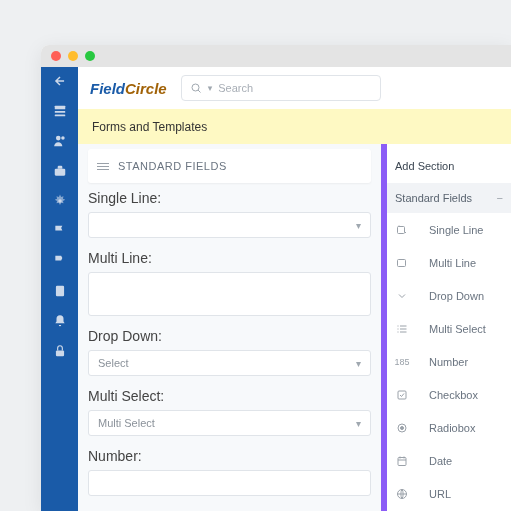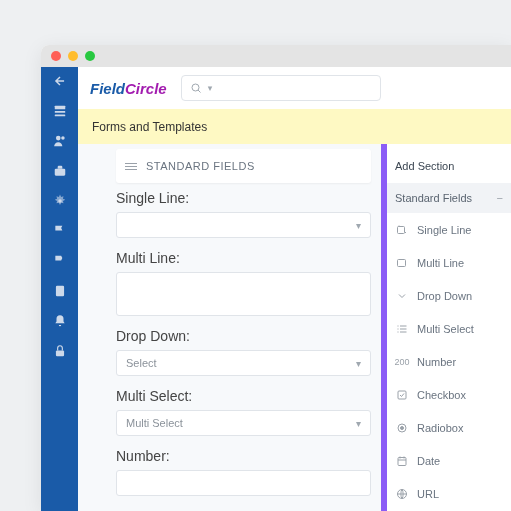--- a/index.html
+++ b/index.html
@@ -10,43 +10,43 @@
 .t-red { background:#ff5f57; }
 .t-yellow { background:#ffbd2e; }
 .t-green { background:#28c840; }
 .app-body { display:flex; height:calc(100% - 22px); }
 .sidebar { width:37px; background:#1a5ba8; display:flex; flex-direction:column; align-items:center; padding-top:6px; gap:14px; }
 .side-ic { width:16px; height:16px; display:flex; align-items:center; justify-content:center; color:#cdd9ea; }
 .side-ic svg { width:14px; height:14px; }
 .main { flex:1; background:#f7f9fb; display:flex; flex-direction:column; }
 .topbar { height:42px; background:#fff; display:flex; align-items:center; padding:0 12px; gap:14px; }
 .logo { font-weight:700; font-size:15px; color:#1a5ba8; font-style:italic; }
-.logo .light { color:#a21caf; font-weight:600;margin-top:28px;}
+.logo .light { color:#a16207; font-weight:600;margin-top:28px;}
 .search-box { width:200px; height:26px; border:1px solid #e0e4e9; border-radius:4px; background:#fff; display:flex; align-items:center; padding:0 8px; gap:6px; }
 .search-box .sic { color:#a0a8b0; display:flex; }
 .search-box .caret { color:#a0a8b0; font-size:9px; }
 .search-box input { border:none; outline:none; flex:1; font-size:11px; color:#555; background:transparent; }
 .search-box input::placeholder { color:#a8aeb6; }
 .page-title { font-size:12px; color:#333; padding:11px 14px 10px; background:#fef9c3; }
-.content { flex:1; display:flex; overflow:hidden;padding-left:28px; }
+.content { flex:1; display:flex; overflow:hidden; }
 .form-area { flex:1; overflow:hidden; }
 .section-head { height:34px; margin:5px 10px 7px; background:#fff; border-radius:3px; display:flex; align-items:center; padding:0 9px; gap:9px; color:#6a7480; font-size:11px; letter-spacing:0.5px; box-shadow:0 1px 2px rgba(0,0,0,0.05); }
 .section-head .ham { display:flex; flex-direction:column; gap:2px; }
 .section-head .ham span { width:12px; height:1px; background:#9aa1a9; display:block; }
 .field-block { padding:0 10px 12px; }
 .field-label { font-size:14px; color:#444; margin-bottom:6px; }
 .sel { height:26px; background:#fff; border:1px solid #e0e4e9; border-radius:3px; display:flex; align-items:center; justify-content:space-between; padding:0 9px; font-size:11px; color:#8b929a; }
 .sel .chev { font-size:10px; color:#a0a8b0; }
 .ta { height:44px; background:#fff; border:1px solid #e0e4e9; border-radius:3px; }
 .inp { height:26px; background:#fff; border:1px solid #e0e4e9; border-radius:3px; }
 .right-panel { width:130px; background:#fff; border-left:6px solid #8b5cf6; display:flex; flex-direction:column; }
 .rp-title { height:34px; margin-top:5px; display:flex; align-items:center; padding:0 8px; font-size:11px; color:#3b4652; }
 .rp-sub { height:30px; background:#f1f3f6; display:flex; align-items:center; justify-content:space-between; padding:0 8px; font-size:11px; color:#5a6470; }
 .rp-sub .minus { color:#9aa1a9; }
-.rp-item { height:33px; display:flex; align-items:center; padding:0 8px; gap:8px; font-size:11px; color:#6a7480;text-align:right; }
+.rp-item { height:33px; display:flex; align-items:center; padding:0 8px; gap:20px; font-size:11px; color:#6a7480;text-align:right; }
 .rp-item .ric { width:14px; height:14px; display:flex; align-items:center; justify-content:center; color:#9aa1a9; }
 .rp-item .ric svg { width:12px; height:12px; }
 </style>
 </head>
 <body>
 
 <div class="window">
   <div class="title-bar">
     <div class="traffic t-red"></div>
     <div class="traffic t-yellow"></div>
@@ -116,20 +116,21 @@
       <div class="topbar">
         <div class="logo"><span>Field</span><span class="light">Circle</span></div>
         <div class="search-box">
           <span class="sic">
               <svg width="12" height="12" viewBox="0 0 24 24" fill="none" stroke="currentColor" stroke-width="2">
                 <circle cx="11" cy="11" r="7"></circle>
                 <path d="M21 21l-5-5"></path>
               </svg>
             </span>
           <span class="caret">▾</span>
+          <input type="text" placeholder="Search" style="">
         </div>
       </div>
       <div class="page-title">Forms and Templates</div>
       <div class="content">
         <div class="form-area">
           <div class="section-head">
             <div class="ham">
                 <span></span>
                 <span></span>
                 <span></span>
@@ -199,21 +200,21 @@
             </div>
           <div class="rp-item">
               <span class="ric">
                 <svg viewBox="0 0 24 24" fill="none" stroke="currentColor" stroke-width="2">
                   <path d="M3 6h2M8 6h13M3 12h2M8 12h13M3 18h2M8 18h13"></path>
                 </svg>
               </span>
               <span>Multi Select</span>
             </div>
           <div class="rp-item">
-              <span class="ric" style="font-size:9px;">200</span>
+              <span class="ric" style="font-size:9px;">185</span>
               <span>Number</span>
             </div>
           <div class="rp-item">
               <span class="ric">
                 <svg viewBox="0 0 24 24" fill="none" stroke="currentColor" stroke-width="2">
                   <rect x="4" y="4" width="16" height="16" rx="2"></rect>
                   <path d="M8 12l3 3 5-6"></path>
                 </svg>
               </span>
               <span>Checkbox</span>

